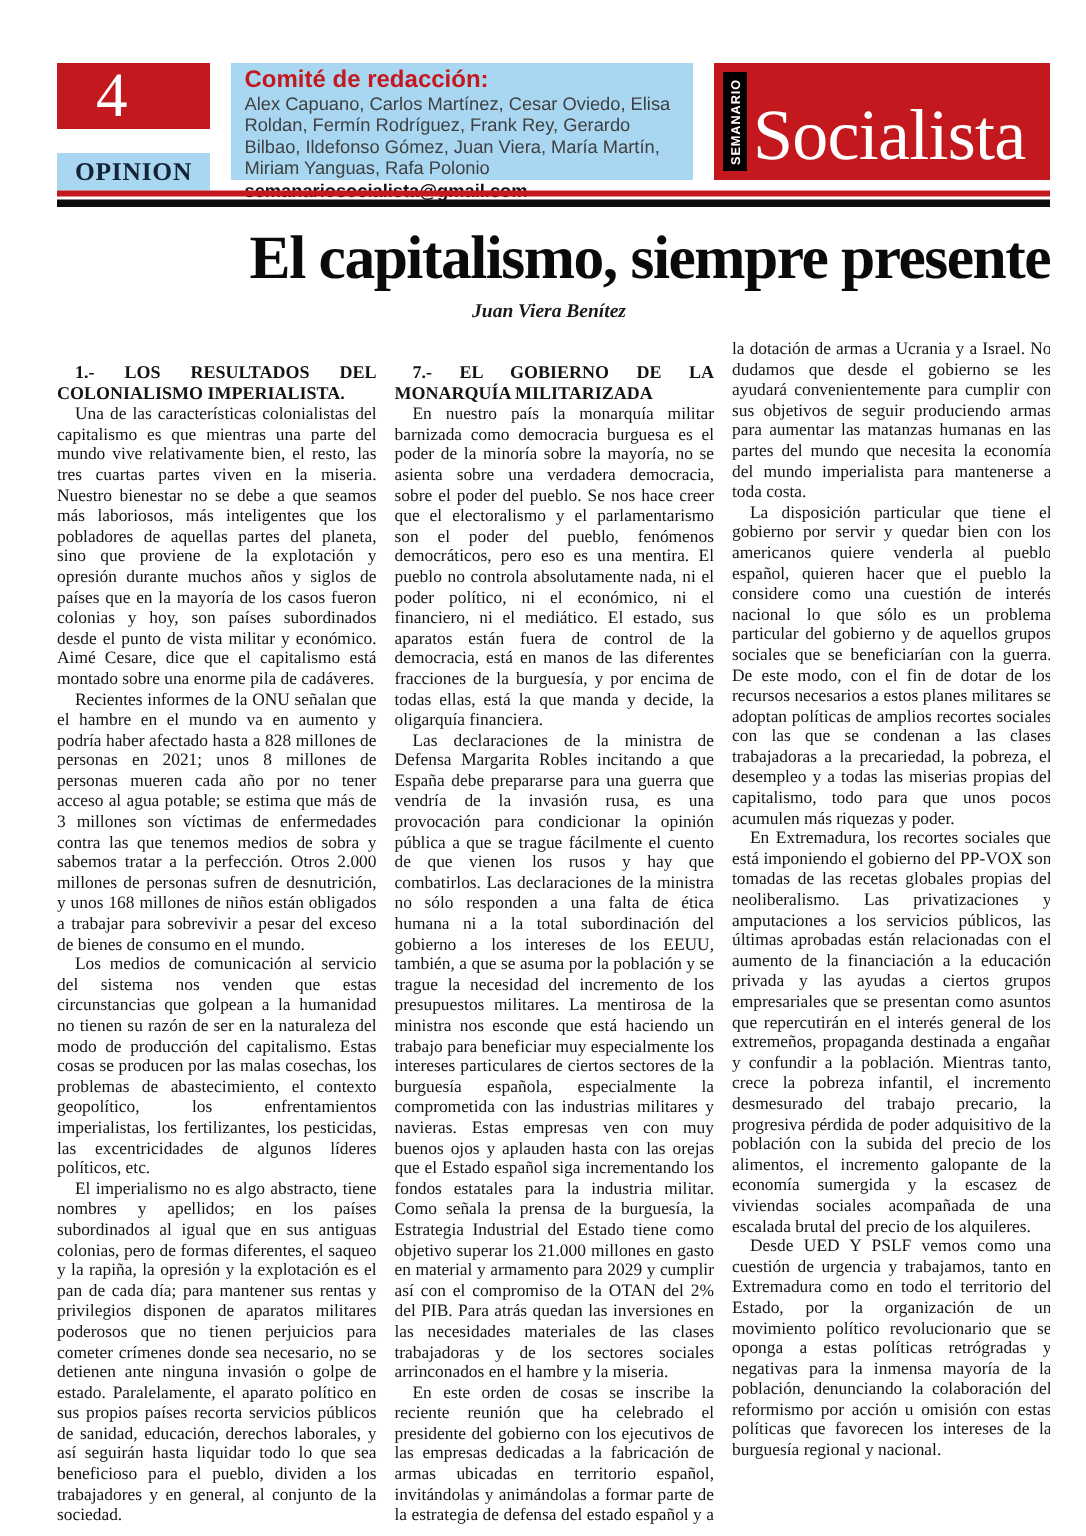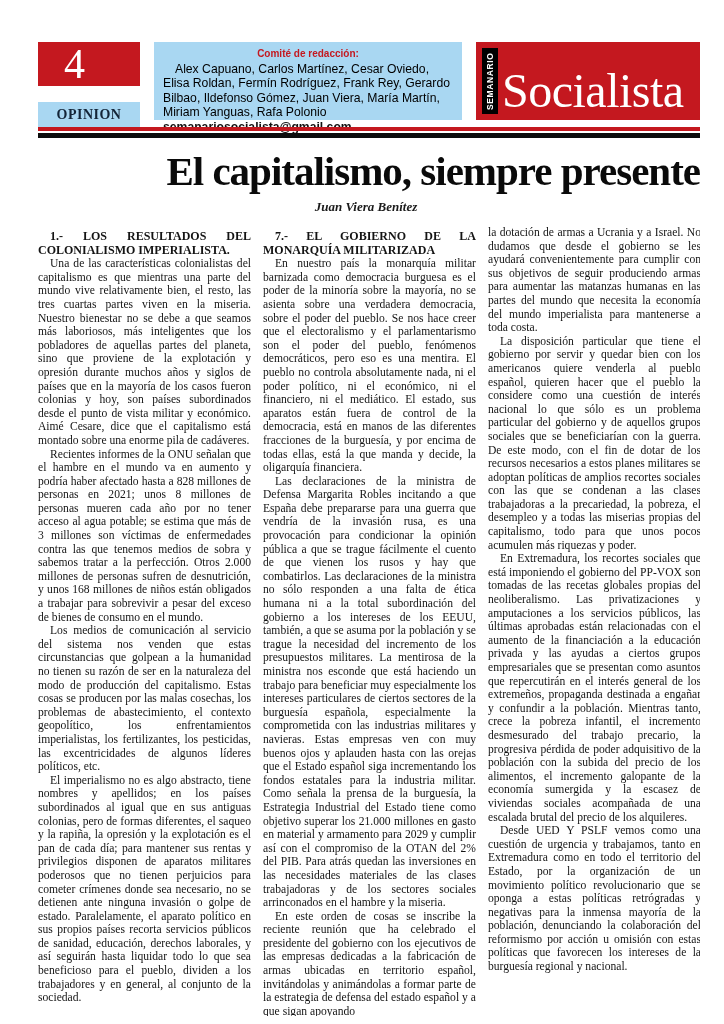--- a/index.html
+++ b/index.html
@@ -9,25 +9,25 @@
   html,body{background:#ffffff;}
   body{font-family:"Liberation Serif",serif;color:var(--ink);}
   .page{position:relative;width:724px;height:1024px;background:#fff;overflow:hidden;}
 
   
   .header{position:absolute;left:38px;right:24px;top:42px;height:78px;display:flex;gap:14px;}
   .hdr-left{width:102px;display:flex;flex-direction:column;}
   .pagenum-box{background:var(--red);height:46px;color:#fff;font-size:42px;line-height:44px;
     padding-left:26px;font-family:"Liberation Serif",serif;}
   .section-box{background:var(--lightblue);height:25px;margin-top:16px;text-align:center;
-    font-weight:bold;font-size:14px;line-height:25px;letter-spacing:.5px;color:var(--navy);}
+    font-weight:bold;font-size:17px;line-height:25px;letter-spacing:.5px;color:var(--navy);}
   .committee-box{flex:1;background:var(--lightblue);padding:5px 9px 4px 9px;
     font-family:"Liberation Sans",sans-serif;font-size:12.2px;line-height:14.6px;}
-  .committee-title{display:block;color:var(--red);font-weight:bold;font-size:10px;text-align:center;}
-  .committee-names{color:#000000;margin-left:12px;}
+  .committee-title{display:block;color:var(--red);font-weight:bold;font-size:16px;}
+  .committee-names{color:#404040;}
   .committee-email{display:block;font-weight:bold;color:#111;}
   .masthead{width:224px;background:var(--red);position:relative;}
   .masthead .kicker{position:absolute;left:6px;top:6px;bottom:6px;width:16px;background:#000;
     color:#fff;font-family:"Liberation Sans",sans-serif;font-size:8.5px;font-weight:bold;
     letter-spacing:.6px;writing-mode:vertical-rl;transform:rotate(180deg);
     display:flex;align-items:center;justify-content:center;}
   .masthead .mast-title{position:absolute;left:26px;bottom:2px;color:#fff;font-size:48px;
     font-family:"Liberation Serif",serif;letter-spacing:-.5px;}
 
   
@@ -41,21 +41,21 @@
     font-family:"Liberation Serif",serif;white-space:nowrap;}
   .byline{position:absolute;left:32px;right:24px;top:199px;text-align:center;
     font-size:13px;font-weight:bold;font-style:italic;color:#1a1a1a;}
 
   
   .columns{position:absolute;left:38px;top:226px;bottom:8px;right:24px;
     display:flex;gap:12px;overflow:hidden;}
   .col{width:213px;flex:0 0 213px;font-size:11.6px;line-height:13.6px;text-align:justify;
     color:#141414;overflow:hidden;}
   .col .heading{font-weight:bold;font-size:12px;text-indent:12px;margin-top:8px;}
-  .col .heading:first-child{margin-top:4px;}
+  .col .heading:first-child{margin-top:16px;}
   .col .para{text-indent:12px;}
   .col .para-cont{text-indent:0;}
 </style>
 </head>
 <body>
 
 <div class="page">
 
   <div class="header">
     <div class="hdr-left">

